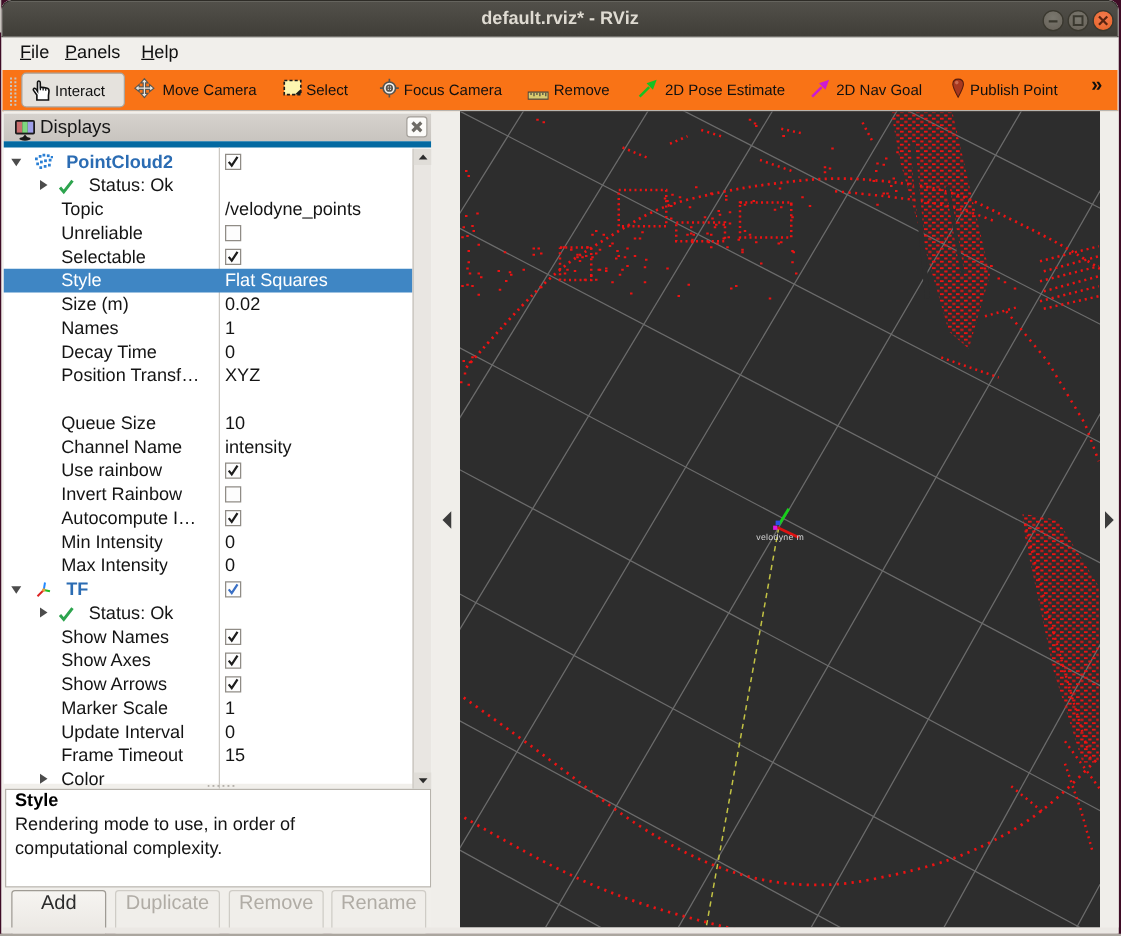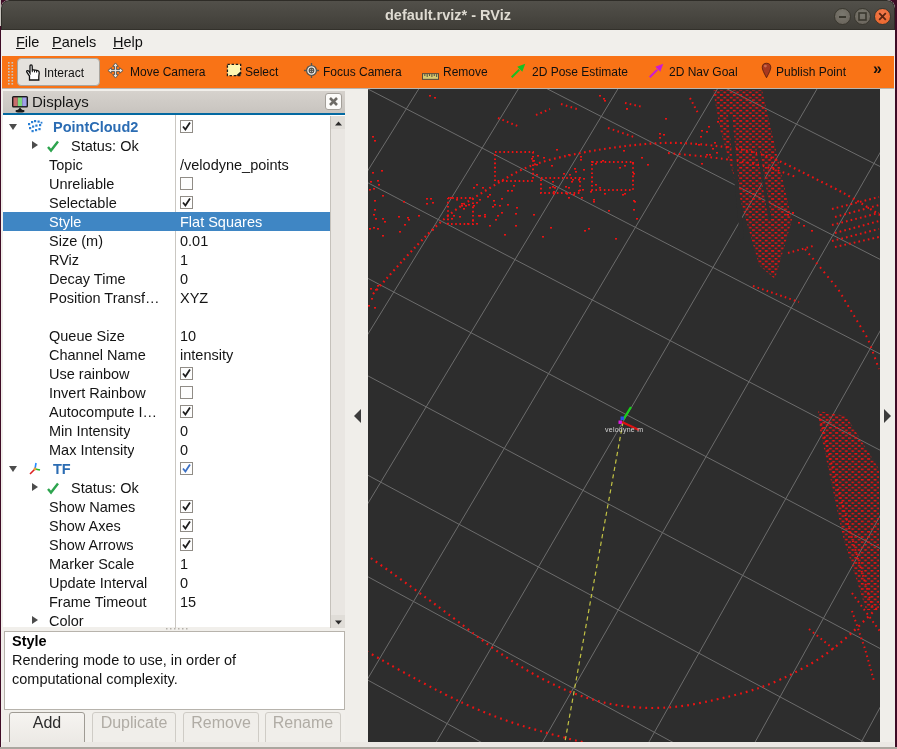--- a/index.html
+++ b/index.html
@@ -15,21 +15,21 @@
 .menu{position:absolute;top:4px;font-size:14.5px;color:#101010}
 .menu u{text-decoration-thickness:1px}
 #toolbar{position:absolute;left:1px;top:56px;width:892px;height:33px;background:#f97316;border-bottom:1px solid #b8b4ae}
 .titem{position:absolute;top:9px;font-size:12px;color:#101010;white-space:nowrap}
 #interact{position:absolute;left:15px;top:2px;width:83px;height:28px;background:#e5e2dd;border:1px solid #a9a59e;border-radius:4px}
 .ticon{position:absolute;top:6px;width:17px;height:17px}
 #panel{position:absolute;left:2px;top:89px;width:342px;height:653px;background:#f1efeb}
 #phead{position:absolute;left:0;top:2px;width:342px;height:22px;background:linear-gradient(#d6d2cd,#c8c4bf);}
 #phead span{position:absolute;left:29px;top:2px;font-size:15px;color:#161616}
 #pclose{position:absolute;left:322px;top:2px;width:17px;height:17px;background:#fcfbf9;border:1px solid #a39f99;border-radius:3px}
-#tree{position:absolute;left:0;top:24px;width:342px;height:514px;background:#fff;border-top:2px solid #0369a1}
+#tree{position:absolute;left:0;top:24px;width:342px;height:514px;background:#fff;border-top:5px solid #0369a1}
 #colsep{position:absolute;left:172px;top:0;width:1px;height:513px;background:#cac7c2}
 .row{position:absolute;left:0;width:327px;height:19px;font-size:14.5px;color:#141414}
 .rname{position:absolute;top:2px;white-space:nowrap;overflow:hidden;text-overflow:ellipsis}
 .rval{position:absolute;left:177px;top:2px;white-space:nowrap}
 .cb{position:absolute;left:177px;top:3px;width:13px;height:13px;border:1px solid #908c86;background:#fdfdfd}
 .tri{position:absolute;width:0;height:0}
 .trid{border-left:4.5px solid transparent;border-right:4.5px solid transparent;border-top:6px solid #4c4c4c;top:7px}
 .trir{border-top:4.5px solid transparent;border-bottom:4.5px solid transparent;border-left:6px solid #4c4c4c;top:5px}
 .hl{background:#3f86c4}
 .hl .rname,.hl .rval{color:#fff}
@@ -190,24 +190,24 @@
               <path d="M2 5.5 L4.4 8.5 L9 1.5" stroke="#1c1c1c" stroke-width="1.8" fill="none"></path>
             </svg>
           </span>
         </div>
         <div class="row hl" style="top:97px">
           <span class="rname" style="left:46px">Style</span>
           <span class="rval">Flat Squares</span>
         </div>
         <div class="row" style="top:116px">
           <span class="rname" style="left:46px">Size (m)</span>
-          <span class="rval">0.01</span>
+          <span class="rval">0.02</span>
         </div>
         <div class="row" style="top:135px">
-          <span class="rname" style="left:46px">RViz</span>
+          <span class="rname" style="left:46px">Names</span>
           <span class="rval">1</span>
         </div>
         <div class="row" style="top:154px">
           <span class="rname" style="left:46px">Decay Time</span>
           <span class="rval">0</span>
         </div>
         <div class="row" style="top:173px">
           <span class="rname" style="left:46px">Position Transf…</span>
           <span class="rval">XYZ</span>
         </div>

